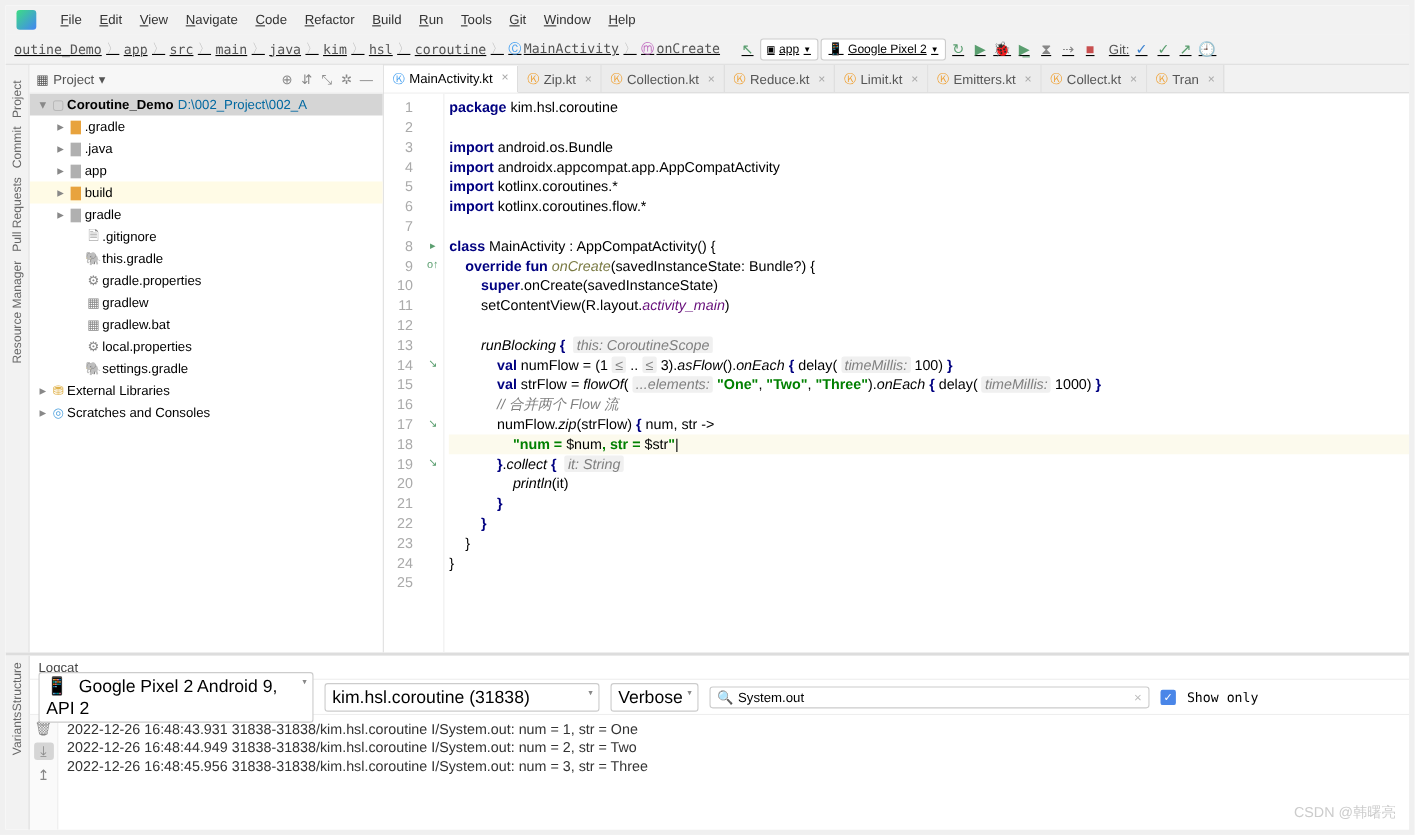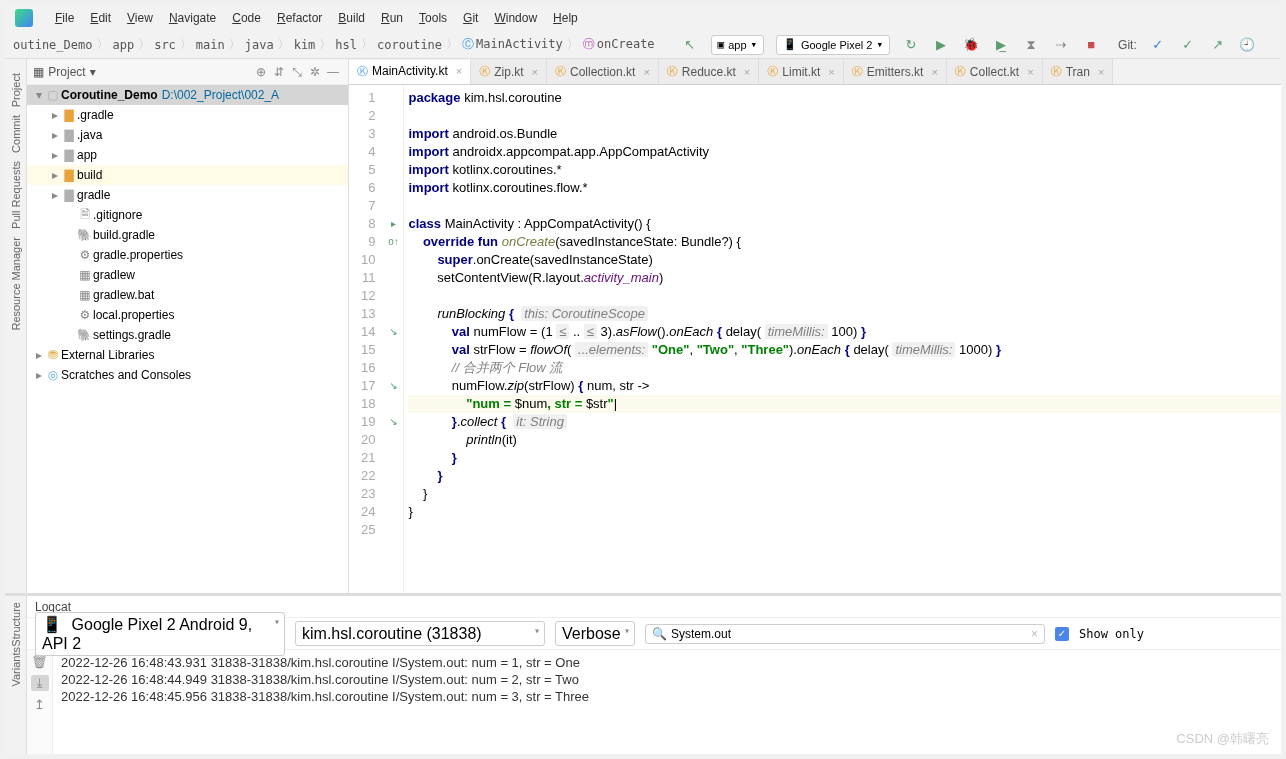--- a/index.html
+++ b/index.html
@@ -2,21 +2,21 @@
 <html><head>
 <meta charset="utf-8">
 <style>
 * { margin: 0; padding: 0; box-sizing: border-box; font-family: "Segoe UI", Arial, sans-serif; }
 body { background: #fff; color: #000; font-size: 12px; overflow: hidden; width: 1286px; height: 759px; position: relative; border: 5px solid #f0f0f0; }
 .menubar { display: flex; align-items: center; height: 26px; padding: 0 10px; background: #f2f2f2; }
 .menubar .logo { width: 18px; height: 18px; background: linear-gradient(135deg,#3ddc84,#4285f4); border-radius: 3px; margin-right: 14px; }
 .menubar .menu-item { padding: 0 8px; color: #333; cursor: pointer; text-align: center; }
 .menubar .menu-item u { text-decoration: underline; }
 .menubar .context { margin-left: 20px; color: #999; font-family: monospace; font-size: 12px; }
-.navbar { display: flex; align-items: center; height: 28px; background: #f2f2f2; border-bottom: 1px solid #ddd; padding: 0 4px; gap: 12px; overflow: hidden; white-space: nowrap; }
+.navbar { display: flex; align-items: center; height: 28px; background: #f2f2f2; border-bottom: 1px solid #ddd; padding: 0 4px; gap: 2px; overflow: hidden; white-space: nowrap; text-decoration: underline; }
 .crumb { color: #555; font-family: monospace; font-size: 12px; padding: 0 4px; }
 .crumb-sep { color: #bbb; }
 .crumb .ic { margin-right: 2px; }
 .nav-btn { width: 18px; height: 18px; display: inline-flex; align-items: center; justify-content: center; color: #666; cursor: pointer; font-size: 13px; }
 .nav-combo { border: 1px solid #ccc; border-radius: 3px; background: #fff; padding: 1px 6px; font-size: 11px; display: inline-flex; align-items: center; gap: 4px; height: 20px; font-family: monospace; }
 .nav-git { margin-left: 6px; color: #555; }
 .main { display: flex; height: 534px; }
 .leftbar { width: 22px; background: #f2f2f2; border-right: 1px solid #ddd; display: flex; flex-direction: column; align-items: center; padding-top: 10px; gap: 18px; }
 .leftbar .vtab { writing-mode: vertical-rl; transform: rotate(180deg); font-size: 11px; color: #666; cursor: pointer; padding: 4px 0; }
 .project-pane { width: 322px; background: #fff; border-right: 1px solid #ddd; display: flex; flex-direction: column; }
@@ -174,21 +174,21 @@
             <span class="nm">gradle</span>
           </div>
           <div class="tree-row" style="padding-left: 38px;">
             <span class="tw"></span>
             <span class="ic" style="color:#888">🗎</span>
             <span class="nm">.gitignore</span>
           </div>
           <div class="tree-row" style="padding-left: 38px;">
             <span class="tw"></span>
             <span class="ic" style="color:#888">🐘</span>
-            <span class="nm">build.gradle</span>
+            <span class="nm">this.gradle</span>
           </div>
           <div class="tree-row" style="padding-left: 38px;">
             <span class="tw"></span>
             <span class="ic" style="color:#888">⚙</span>
             <span class="nm">gradle.properties</span>
           </div>
           <div class="tree-row" style="padding-left: 38px;">
             <span class="tw"></span>
             <span class="ic" style="color:#888">▦</span>
             <span class="nm">gradlew</span>

